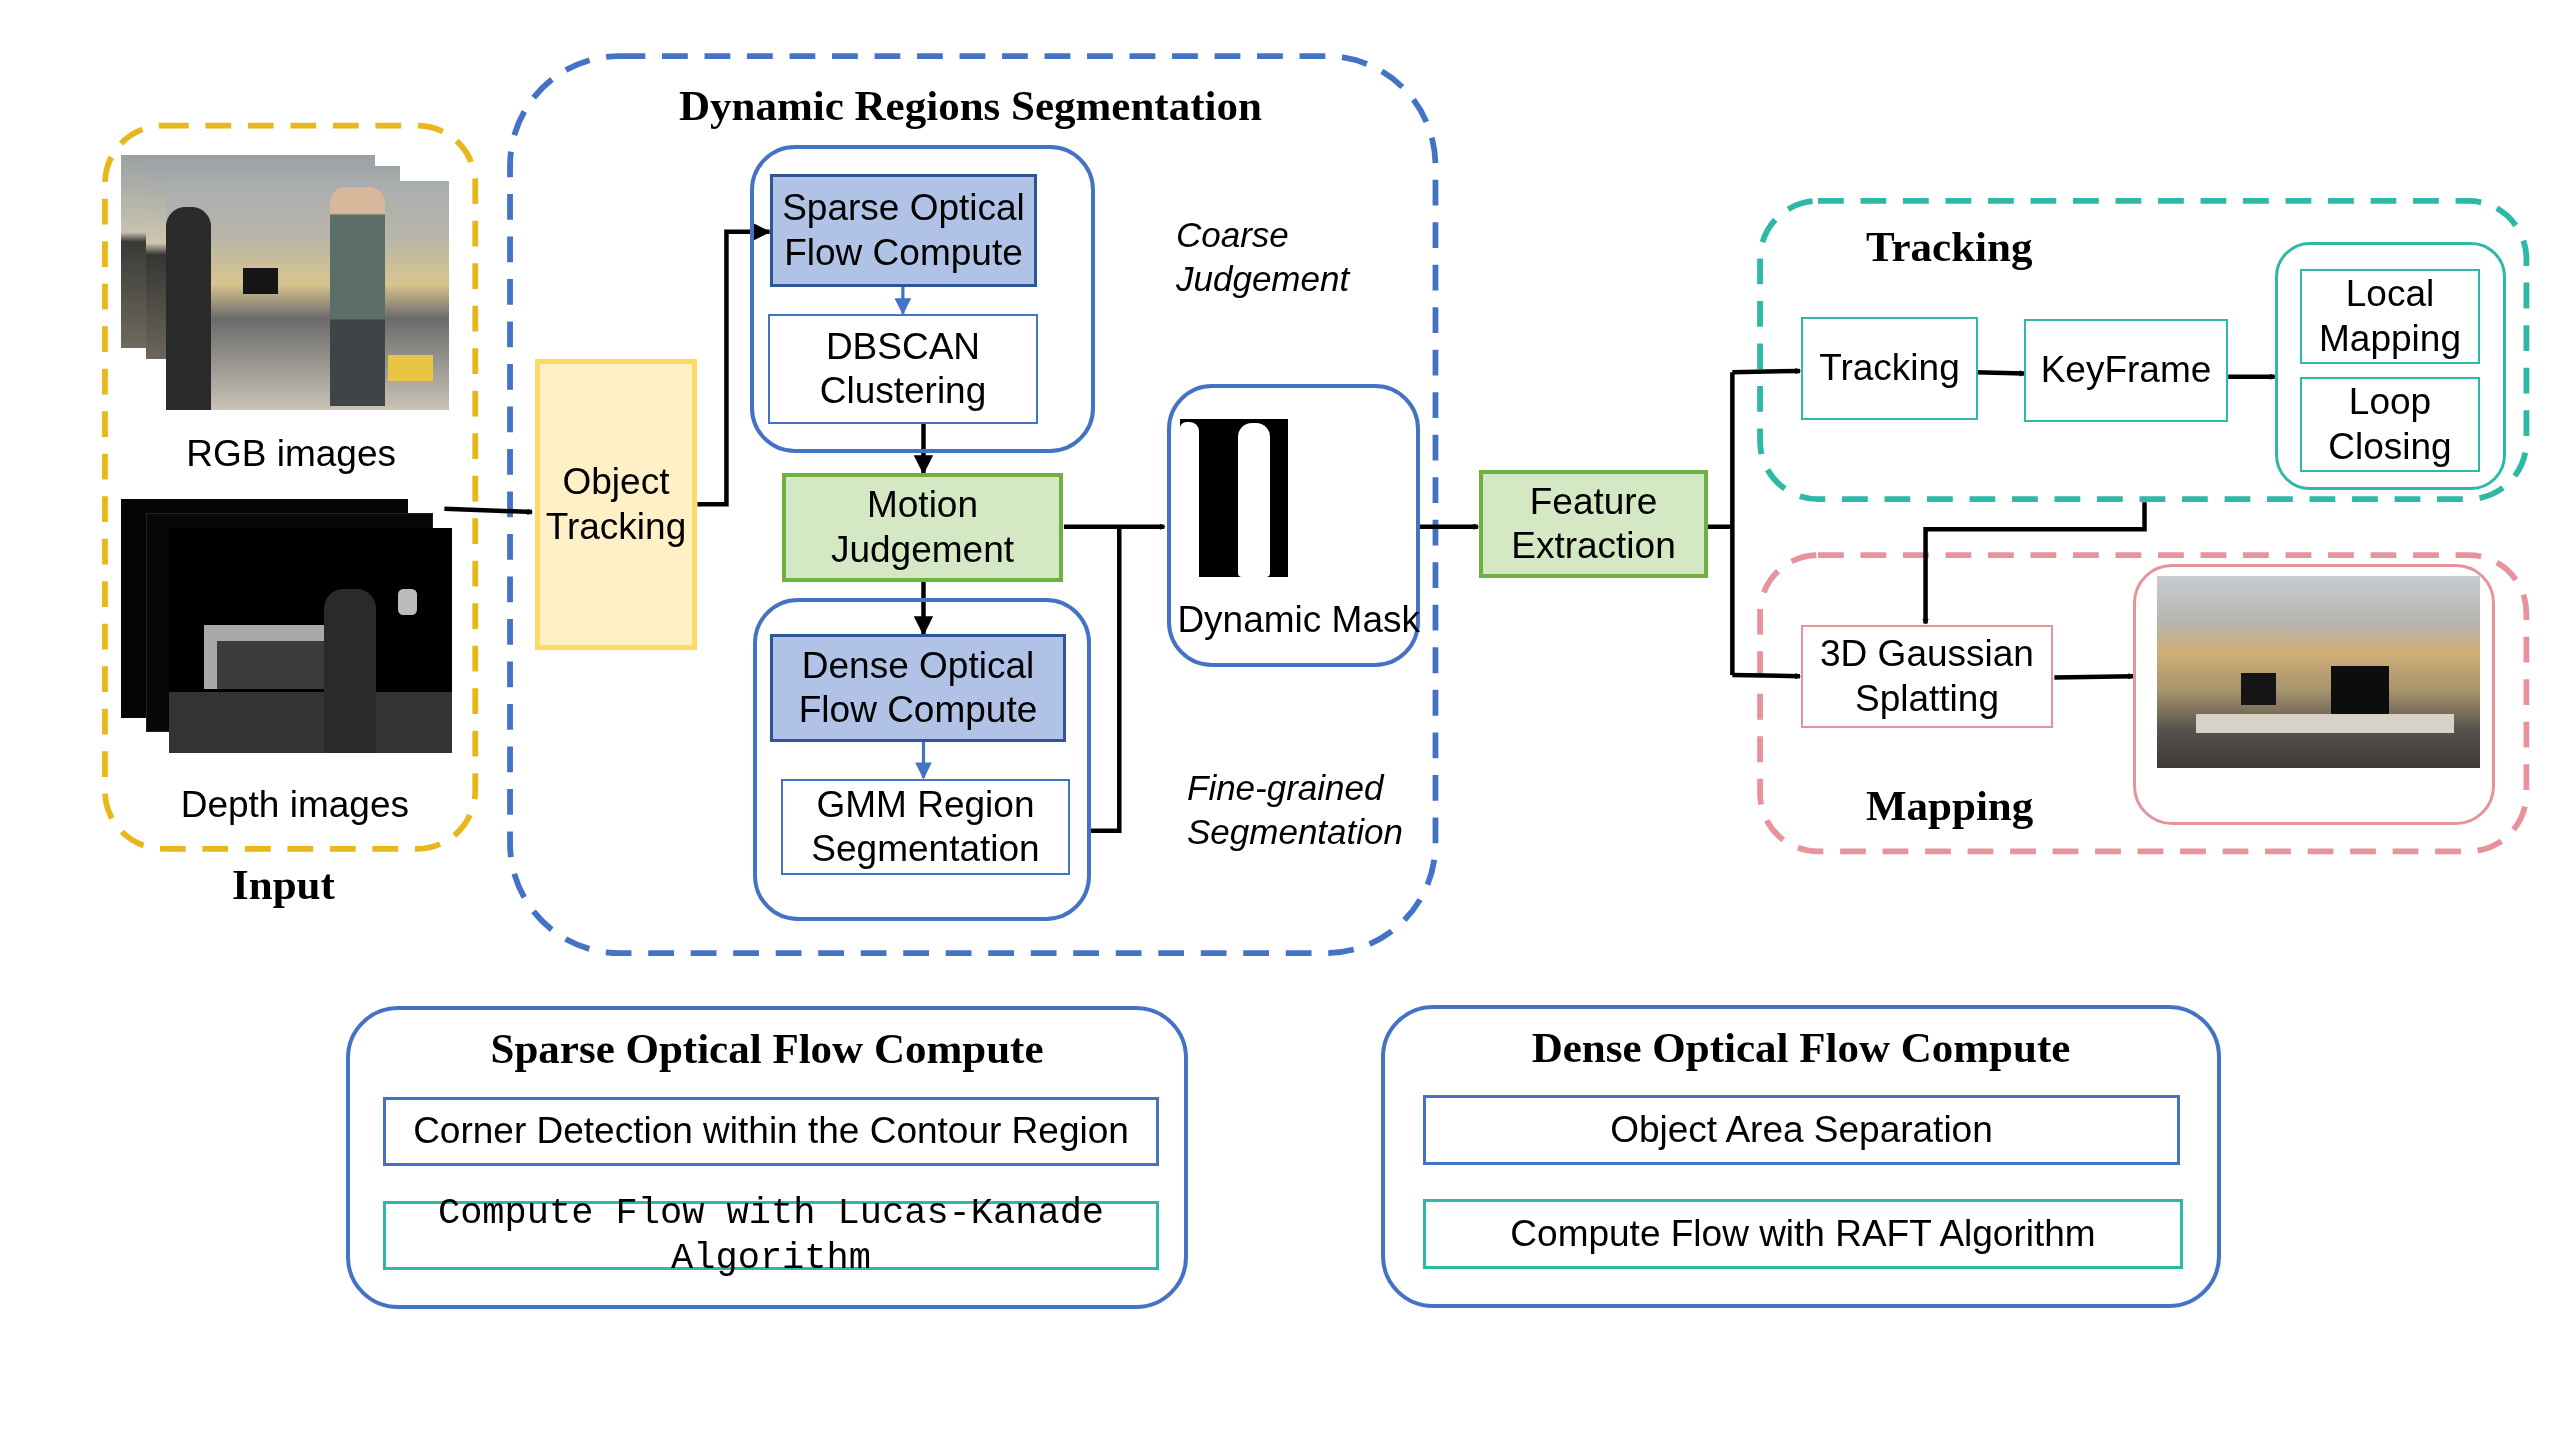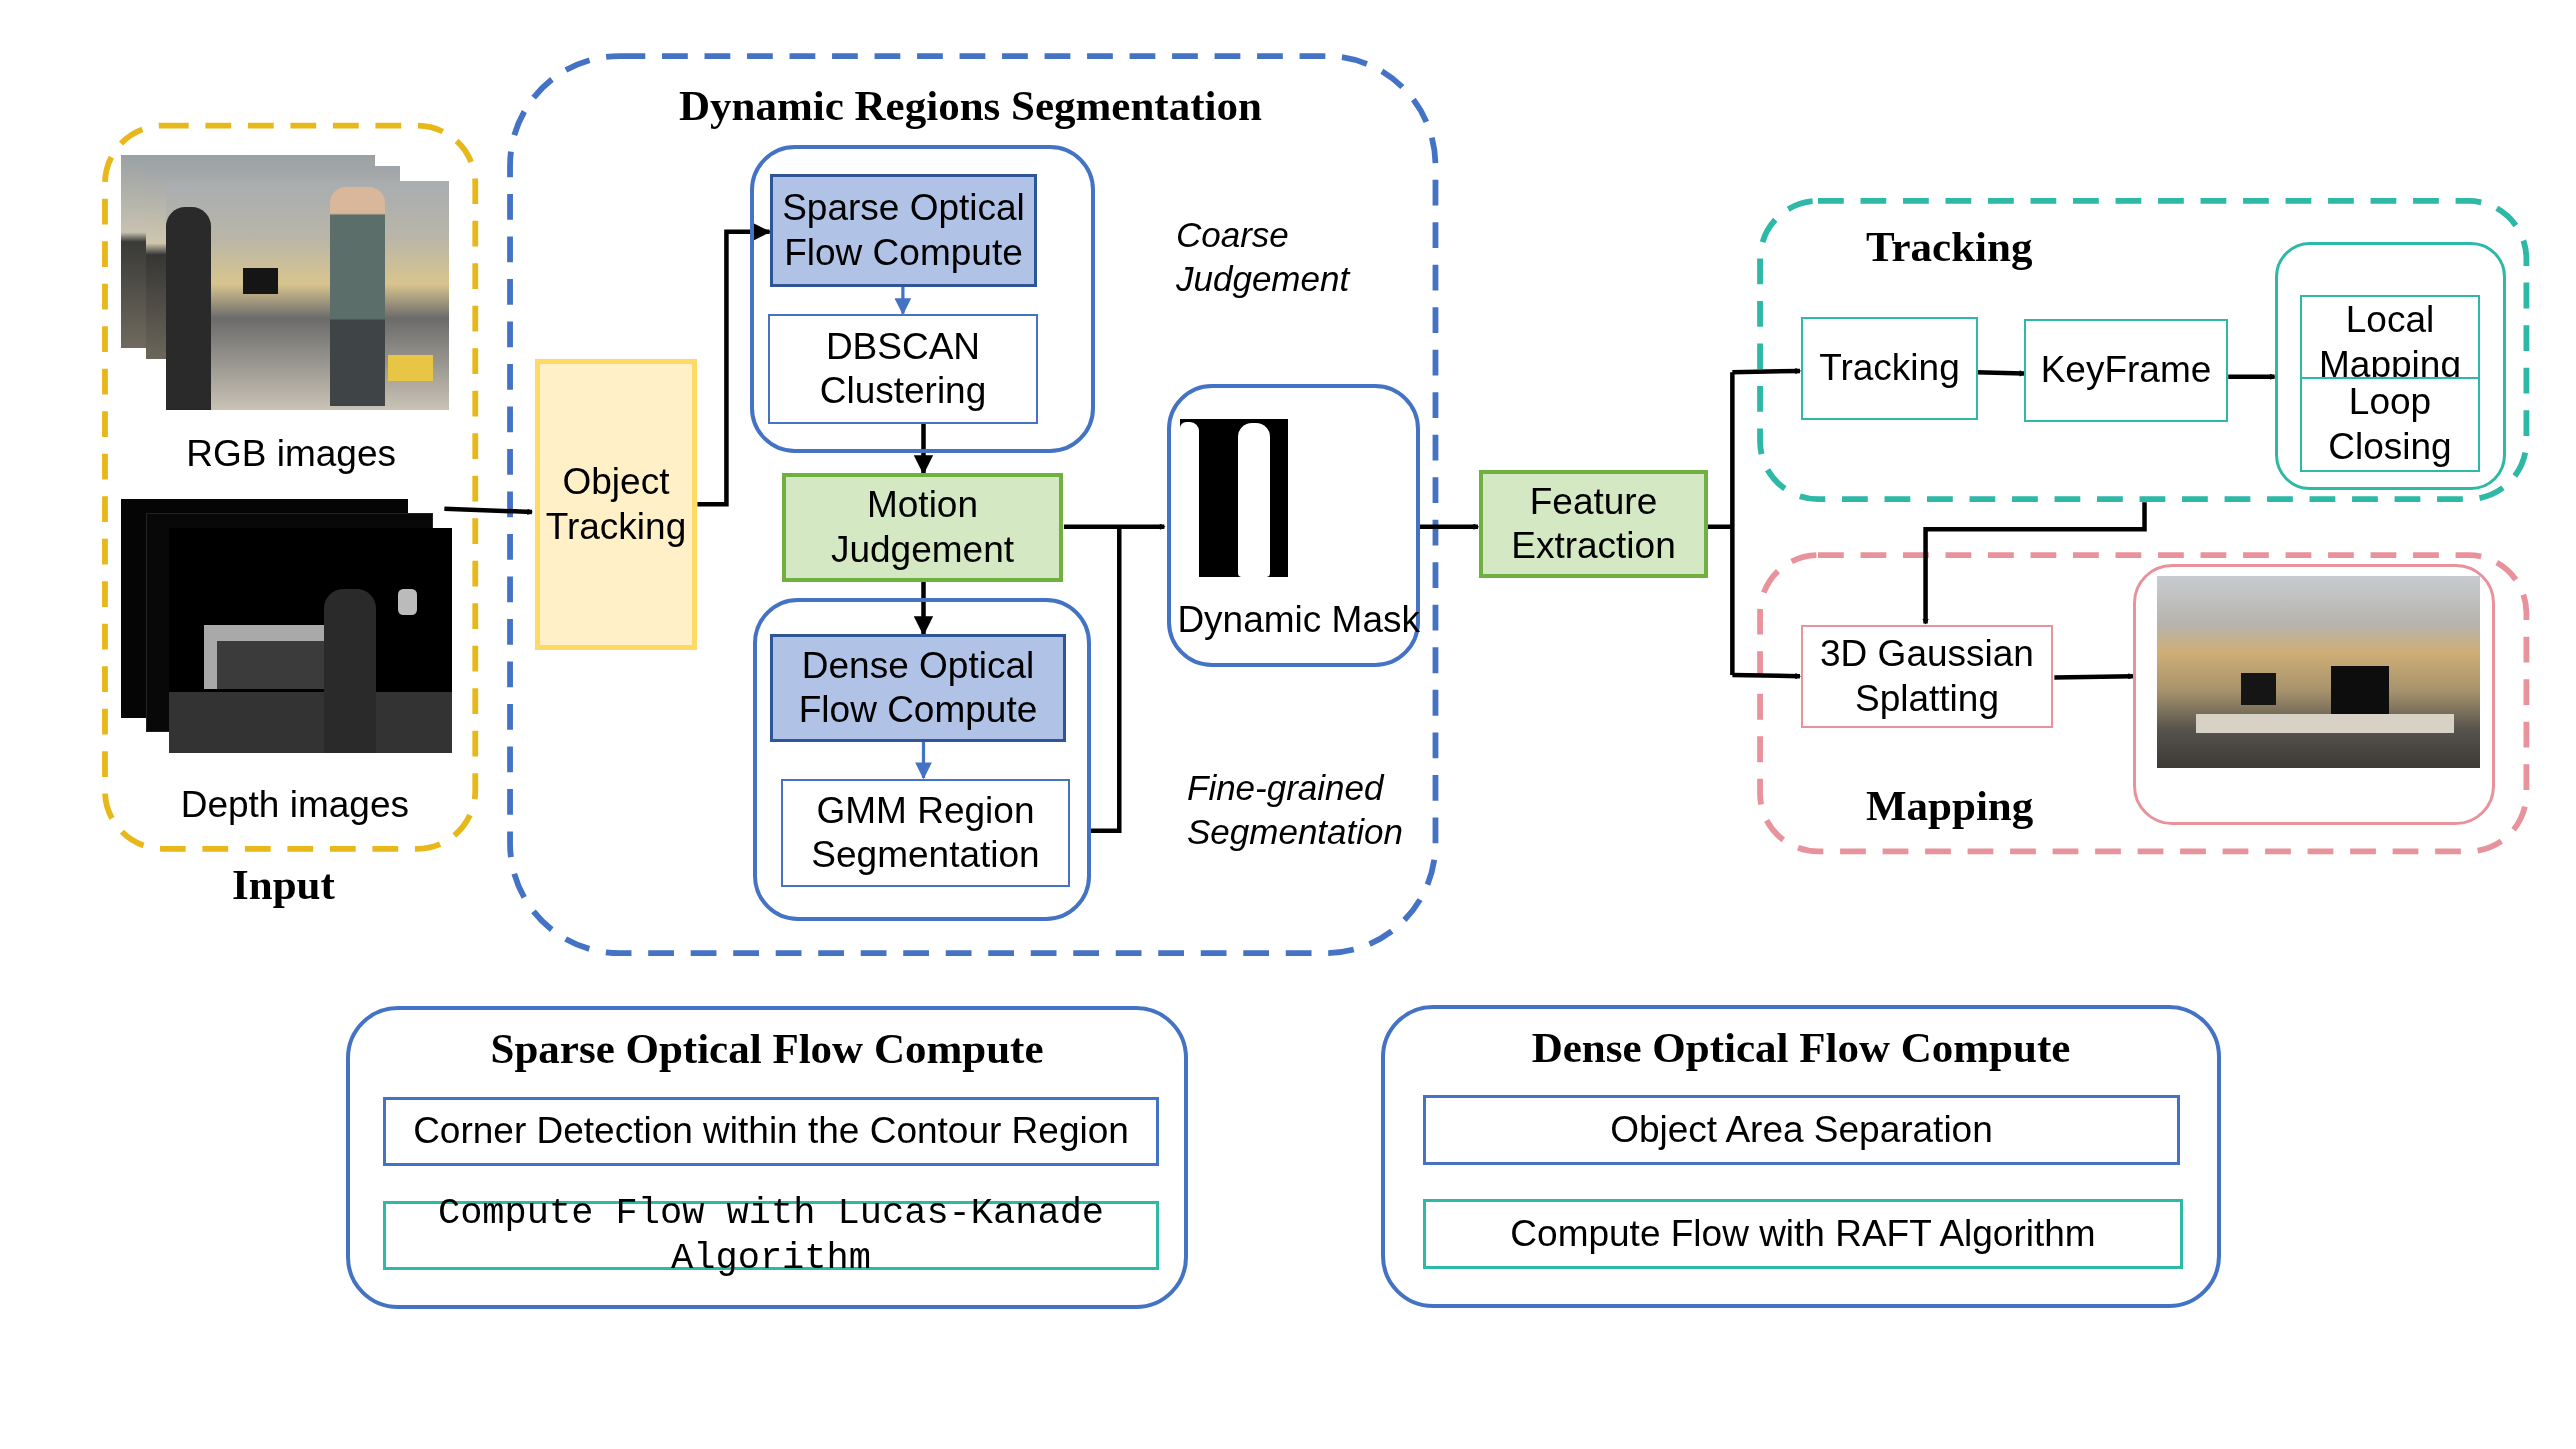--- a/index.html
+++ b/index.html
@@ -107,42 +107,42 @@
 
   <div class="ital" style="left:1128px;top:213px;">Coarse
 Judgement</div>
 
   <div class="abs box" style="left:782px;top:473px;width:281px;height:109px;background:#D5E8C4;border:4.5px solid #70B040;">Motion
 Judgement</div>
 
   <div class="abs" style="left:753px;top:598px;width:338px;height:323px;border:4.5px solid #4472C4;border-radius:45px;"></div>
   <div class="abs box" style="left:770px;top:634px;width:296px;height:108px;background:#B0C3E6;border:3.9px solid #2F5597;">Dense Optical
 Flow Compute</div>
-  <div class="abs box" style="left:781px;top:779px;width:289px;height:108px;background:#fff;border:2.6px solid #4472C4;">GMM Region
+  <div class="abs box" style="left:781px;top:779px;width:289px;height:96px;background:#fff;border:2.6px solid #4472C4;">GMM Region
 Segmentation</div>
 
   <div class="ital" style="left:1139px;top:766px;">Fine-grained
 Segmentation</div>
 
   <div class="abs" style="left:1167px;top:384px;width:253px;height:283px;border:4.5px solid #4472C4;border-radius:45px;background:#fff;"></div>
   <div class="photo" style="left:1180px;top:419px;width:108px;height:158px;background:#000;">
     <div class="abs" style="left:0;top:3.2px;width:19.3px;height:155px;background:#fff;border-radius:6.4px 9px 0 0;"></div>
     <div class="abs" style="left:58px;top:3.9px;width:32px;height:154px;background:#fff;border-radius:14px 14px 3.9px 3.9px;"></div>
   </div>
 
   <div class="lbl" style="left:1167px;top:599px;width:253px;">Dynamic Mask</div>
 
   <div class="abs box" style="left:1479px;top:470px;width:229px;height:108px;background:#D5E8C4;border:4.5px solid #70B040;">Feature
 Extraction</div>
 
   <div class="title-serif" style="left:1866px;top:222px;font-size:43px;">Tracking</div>
   <div class="abs box" style="left:1801px;top:317px;width:177px;height:103px;background:#fff;border:2.6px solid #2EB8A6;">Tracking</div>
   <div class="abs box" style="left:2024px;top:319px;width:204px;height:103px;background:#fff;border:2.6px solid #2EB8A6;">KeyFrame</div>
   <div class="abs" style="left:2275px;top:242px;width:231px;height:248px;border:3.2px solid #2EB8A6;border-radius:35px;"></div>
-  <div class="abs box" style="left:2300px;top:269px;width:180px;height:95px;background:#fff;border:2.6px solid #2EB8A6;margin-top:26px;">Local
+  <div class="abs box" style="left:2300px;top:269px;width:180px;height:95px;background:#fff;border:2.6px solid #2EB8A6;">Local
 Mapping</div>
   <div class="abs box" style="left:2300px;top:377px;width:180px;height:95px;background:#fff;border:2.6px solid #2EB8A6;">Loop
 Closing</div>
 
   <div class="abs box" style="left:1801px;top:625px;width:252px;height:103px;background:#fff;border:2.6px solid #E8939B;">3D Gaussian
 Splatting</div>
   <div class="abs" style="left:2133px;top:564px;width:362px;height:261px;border:3.2px solid #E8939B;border-radius:39px;background:#fff;"></div>
   <div class="photo" style="left:2157px;top:576px;width:323px;height:192px;background:linear-gradient(180deg,#c8ccd0 0%,#b6b4ad 25%,#cfae76 40%,#a6926c 60%,#56524d 80%,#3c3a37 100%);">
     <div class="abs" style="left:84px;top:97px;width:35px;height:32px;background:#151515;"></div>
     <div class="abs" style="left:174px;top:90px;width:58px;height:48px;background:#0d0d0d;"></div>

